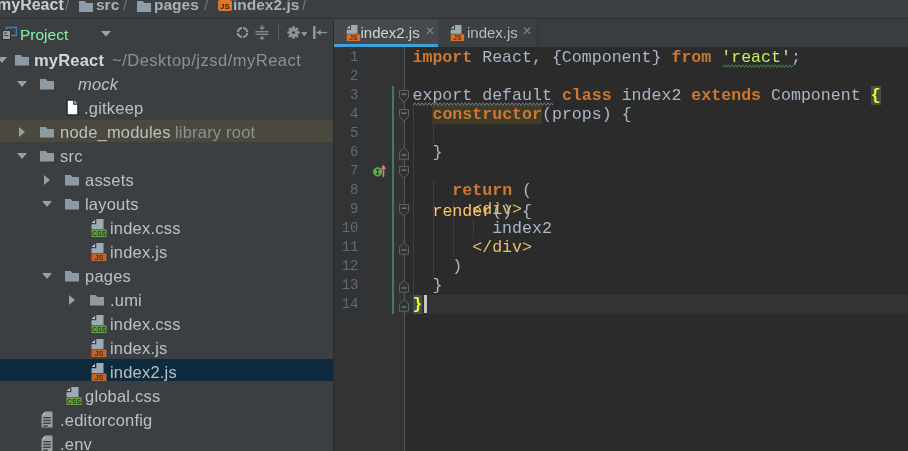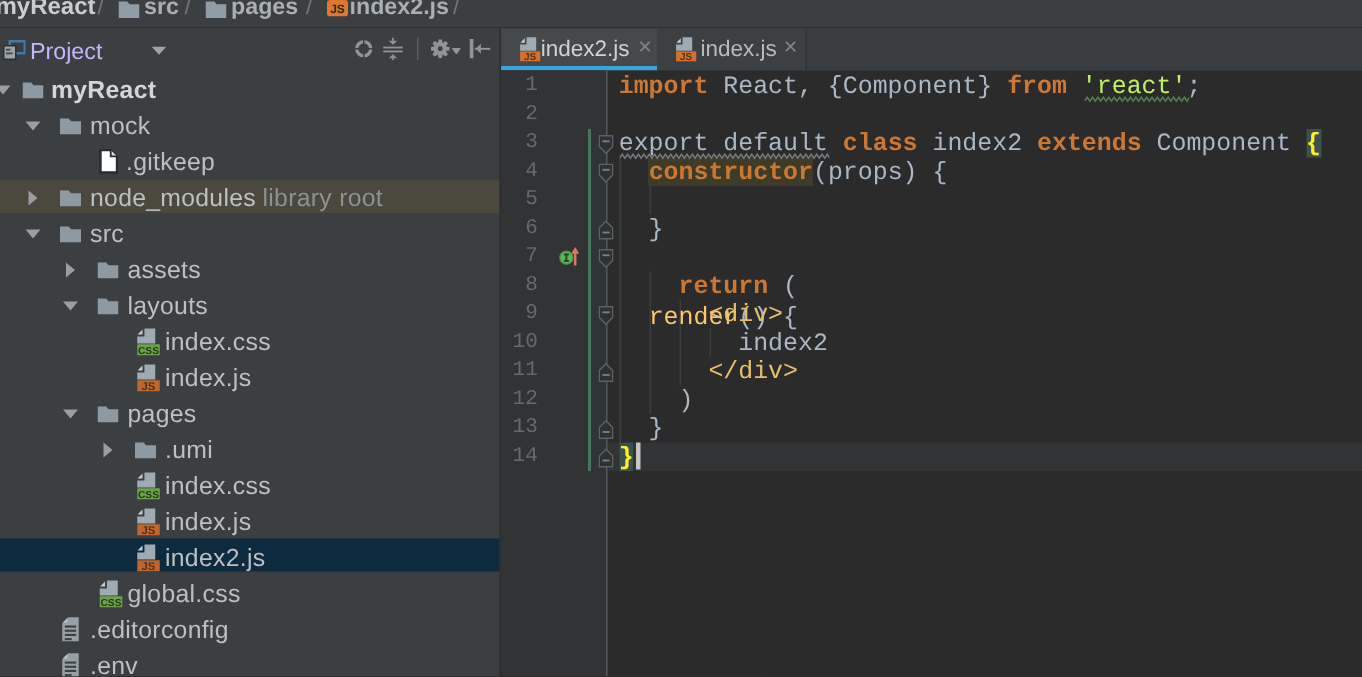--- a/index.html
+++ b/index.html
@@ -66,21 +66,21 @@
 
   <div id="panel"></div>
 
 <div id="phead">
   <svg class="abs" style="left:2px;top:26px" width="15" height="14" viewBox="0 0 15 14">
     <rect x="4.5" y="1.5" width="10" height="8" fill="none" stroke="#3f7cac" stroke-width="1.6"></rect>
     <rect x="0.5" y="4.5" width="8" height="9" fill="#9da4a9" stroke="#2b2d2f" stroke-width="1"></rect>
     <rect x="2" y="6.5" width="3" height="1.2" fill="#44484a"></rect>
     <rect x="2" y="9" width="4.5" height="1.2" fill="#44484a"></rect>
   </svg>
-  <span class="abs" style="left:20px;top:26px;font-size:15.5px;color:#c4b5fd;">Project</span>
+  <span class="abs" style="left:20px;top:26px;font-size:15.5px;color:#86efac;">Project</span>
   <svg class="abs" style="left:101px;top:31px" width="10" height="5.5" viewBox="0 0 10 5.5">
         <path d="M0 0 H10 L5 5.5 Z" fill="#a0a4a7"></path>
       </svg>
 
   <svg class="abs" style="left:236px;top:26px" width="13" height="13" viewBox="0 0 13 13">
     <circle cx="6.5" cy="6.5" r="4.7" fill="none" stroke="#8f9498" stroke-width="2.2"></circle>
     <rect x="6" y="0" width="1" height="13" fill="#3c3f41"></rect>
     <rect x="0" y="6" width="13" height="1" fill="#3c3f41"></rect>
   </svg>
 
@@ -107,27 +107,28 @@
     <rect x="3.6" y="5.9" width="10.4" height="1.3" fill="#8f9498"></rect>
     <path d="M7.6 3.2 L7.6 9.8 L4.2 6.5 Z" fill="#8f9498"></path>
   </svg>
 </div>
 <div class="row" style="top:48px;">
       <span class="arrD" style="left:-3px;top:9px"></span>
       <svg class="abs" style="left:15px;top:6px" width="14" height="12" viewBox="0 0 14 12">
         <path d="M0 1 H5.8 L7.4 2.9 H14 V11.5 H0 Z" fill="#8d99a3"></path>
       </svg>
       <span class="txt" style="left:34px;font-weight:bold;color:#d3d6d8;font-size:16.5px">myReact</span>
+      <span class="txt dim" style="left:112px;letter-spacing:0.5px;">~/Desktop/jzsd/myReact</span>
     </div>
 <div class="row" style="top:72px;">
       <span class="arrD" style="left:17px;top:9px"></span>
       <svg class="abs" style="left:40px;top:6px" width="14" height="12" viewBox="0 0 14 12">
         <path d="M0 1 H5.8 L7.4 2.9 H14 V11.5 H0 Z" fill="#8d99a3"></path>
       </svg>
-      <span class="txt" style="left:60px;">mock</span>
+      <span class="txt" style="left:78px;font-style:italic;">mock</span>
     </div>
 <div class="row" style="top:96px;">
       <svg class="abs" style="left:66px;top:3px" width="13" height="17" viewBox="0 0 13 17">
 <path d="M1 1 H7.8 L12 5.2 V16 H1 Z" fill="#ffffff" stroke="#2a2c2e" stroke-width="1.6"></path>
 <path d="M7.8 1 V5.2 H12 Z" fill="#d8dadb"></path>
 <path d="M7.8 1 V5.2 H12" fill="none" stroke="#2a2c2e" stroke-width="1.2"></path>
       </svg>
       <span class="txt" style="left:84px;">.gitkeep</span>
     </div>
 <div class="abs" style="left:0;top:120px;width:333px;height:22px;background:#4b493e"></div>

